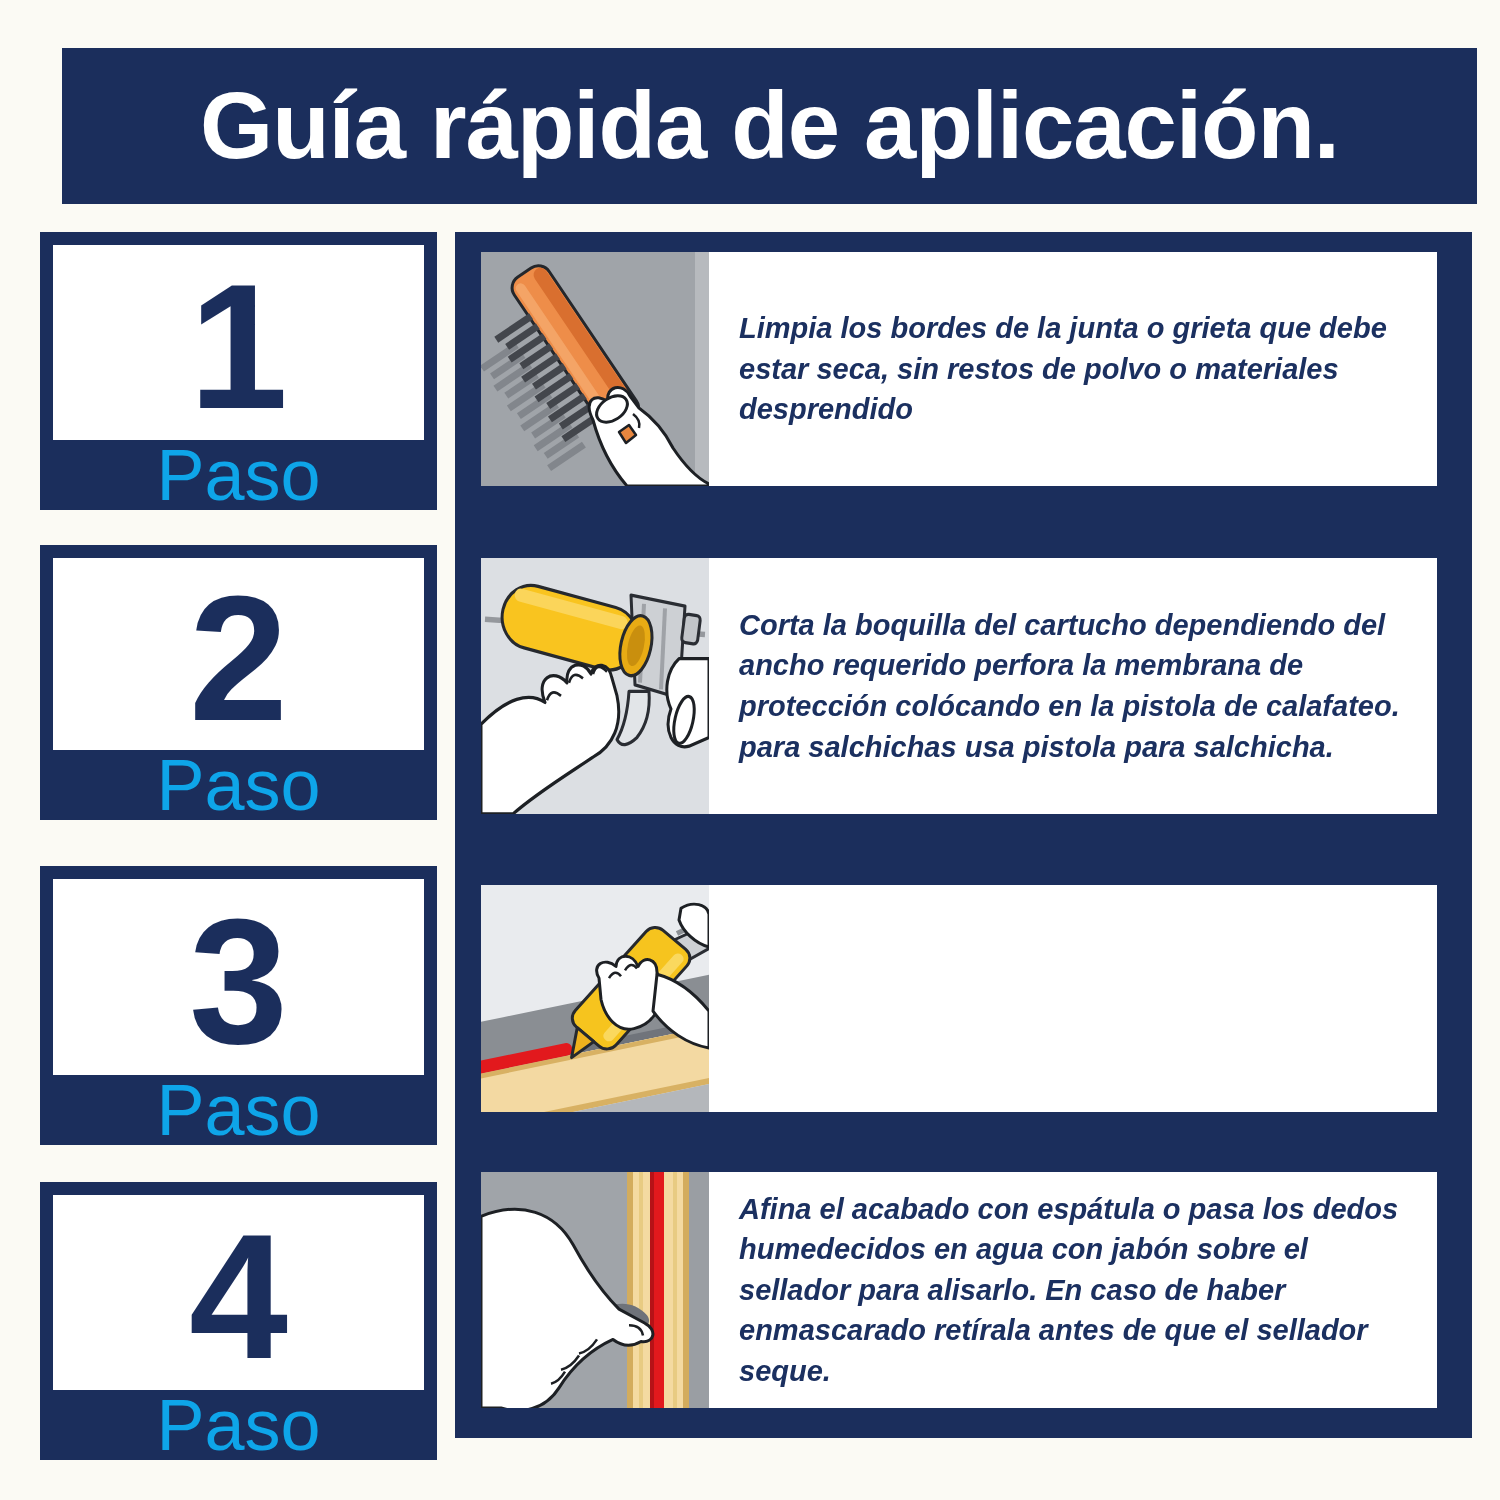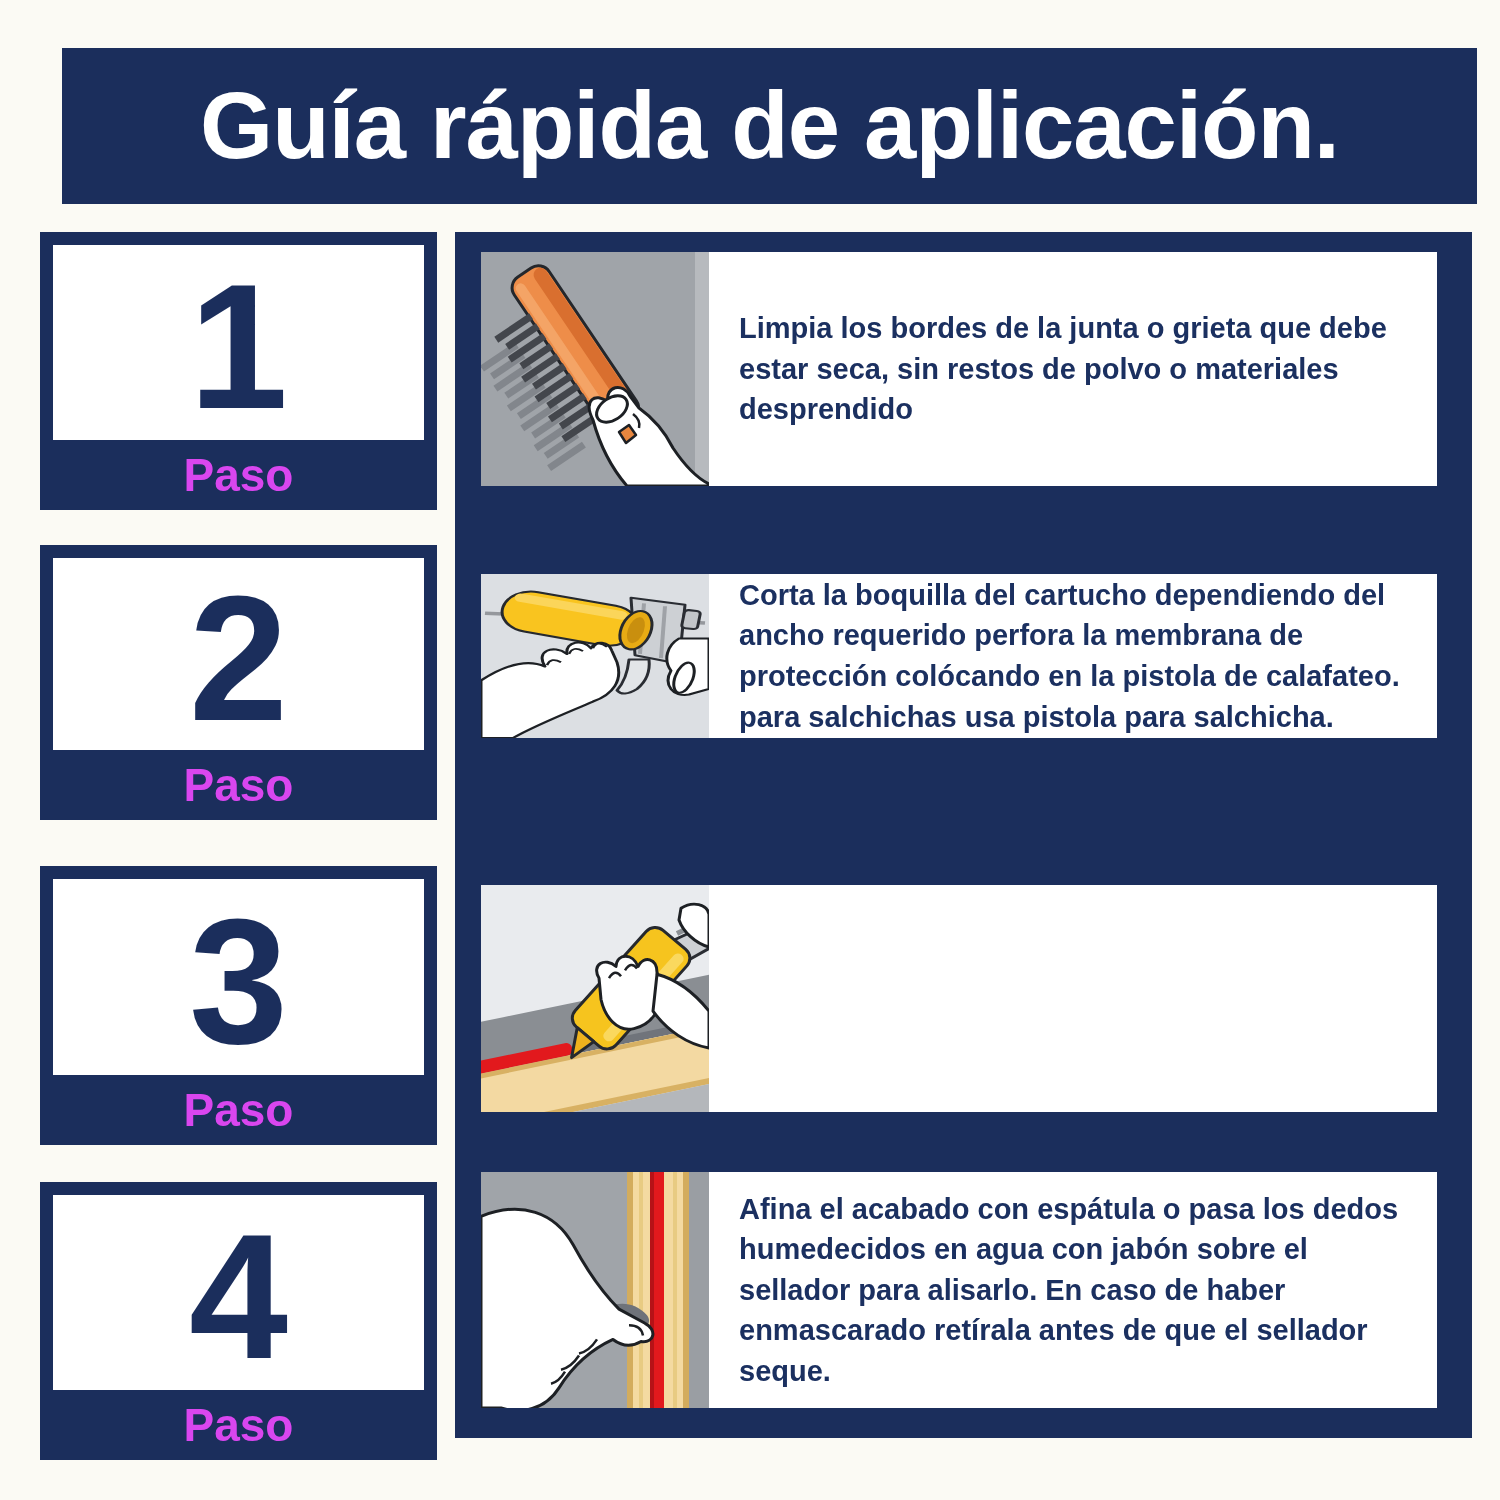--- a/index.html
+++ b/index.html
@@ -24,21 +24,21 @@
   }
   .step-number {
     flex:1; display:flex; align-items:center; justify-content:center;
     color:#1b2e5c; font-size:178px; font-weight:bold; line-height:0.9; padding-top:10px;
   }
   .step-label-bar {
     height:70px; background:#1b2e5c; margin:0 -13px -13px -13px;
     display:flex; align-items:center; justify-content:center;
   }
   .step-label-bar span {
-    color:#d946ef; font-size:46px; font-weight:bold; line-height:1;
+    color:#0ea5e9; font-size:72px; font-weight:normal; line-height:1;
   }
   
   .right-panel {
     position:absolute; left:455px; top:232px; width:1017px; height:1206px;
     background:#1b2e5c;
   }
   .step-card {
     position:absolute; left:26px; width:956px; background:#ffffff;
     display:flex; align-items:stretch;
   }
@@ -46,20 +46,21 @@
     width:228px; flex:0 0 228px; overflow:hidden;
   }
   .illustration svg { display:block; width:100%; height:100%; }
   .card-text {
     flex:1; display:flex; align-items:center;
     padding:10px 12px 10px 30px;
   }
   .card-text p {
     color:#1b3060; font-size:29px; font-weight:bold; line-height:1.4;
     white-space:pre-line;
+    font-style:italic;
   }
 </style>
 </head>
 <body>
 
 <div class="page">
 
   <div class="header">
     <h1>Guía rápida de aplicación.</h1>
   </div>
@@ -131,21 +132,21 @@
           <path d="M 138 180 l 10 -7 7 10 -10 8 z" fill="#e8873f" stroke="#1d2024" stroke-width="2.5" stroke-linejoin="round"></path>
           <ellipse cx="131" cy="157" rx="17" ry="11" transform="rotate(-34 131 157)" fill="#ffffff" stroke="#1d2024" stroke-width="3"></ellipse>
           <path d="M 152 162 q 8 6 6 14" fill="none" stroke="#1d2024" stroke-width="2.5"></path>
         </svg>
       </div>
       <div class="card-text">
         <p>Limpia los bordes de la junta o grieta que debe estar seca, sin restos de polvo o materiales desprendido</p>
       </div>
     </div>
 
-    <div class="step-card" style="top:326px; height:164px;margin-top:16px;">
+    <div class="step-card" style="top:326px; height:256px;">
       <div class="illustration">
         <svg viewBox="0 0 228 234" preserveAspectRatio="none">
           <rect width="228" height="234" fill="#dcdfe3"></rect>
           <line x1="4" y1="56" x2="224" y2="70" stroke="#95989d" stroke-width="5"></line>
           <polygon points="150,34 204,44 198,128 154,116" fill="#cdd0d4" stroke="#2a2d33" stroke-width="3" stroke-linejoin="round"></polygon>
           <line x1="163" y1="42" x2="159" y2="114" stroke="#9fa2a7" stroke-width="4"></line>
           <line x1="184" y1="46" x2="180" y2="120" stroke="#9fa2a7" stroke-width="4"></line>
           <path d="M 168 122 q 2 26 -12 42 q -14 12 -20 2 q 10 -16 12 -44 z" fill="#e2e5e8" stroke="#2a2d33" stroke-width="3" stroke-linejoin="round"></path>
           <rect x="202" y="52" width="16" height="26" rx="4" transform="rotate(8 210 65)" fill="#c2c5c9" stroke="#2a2d33" stroke-width="3"></rect>
           <g transform="rotate(14 30 48)">

